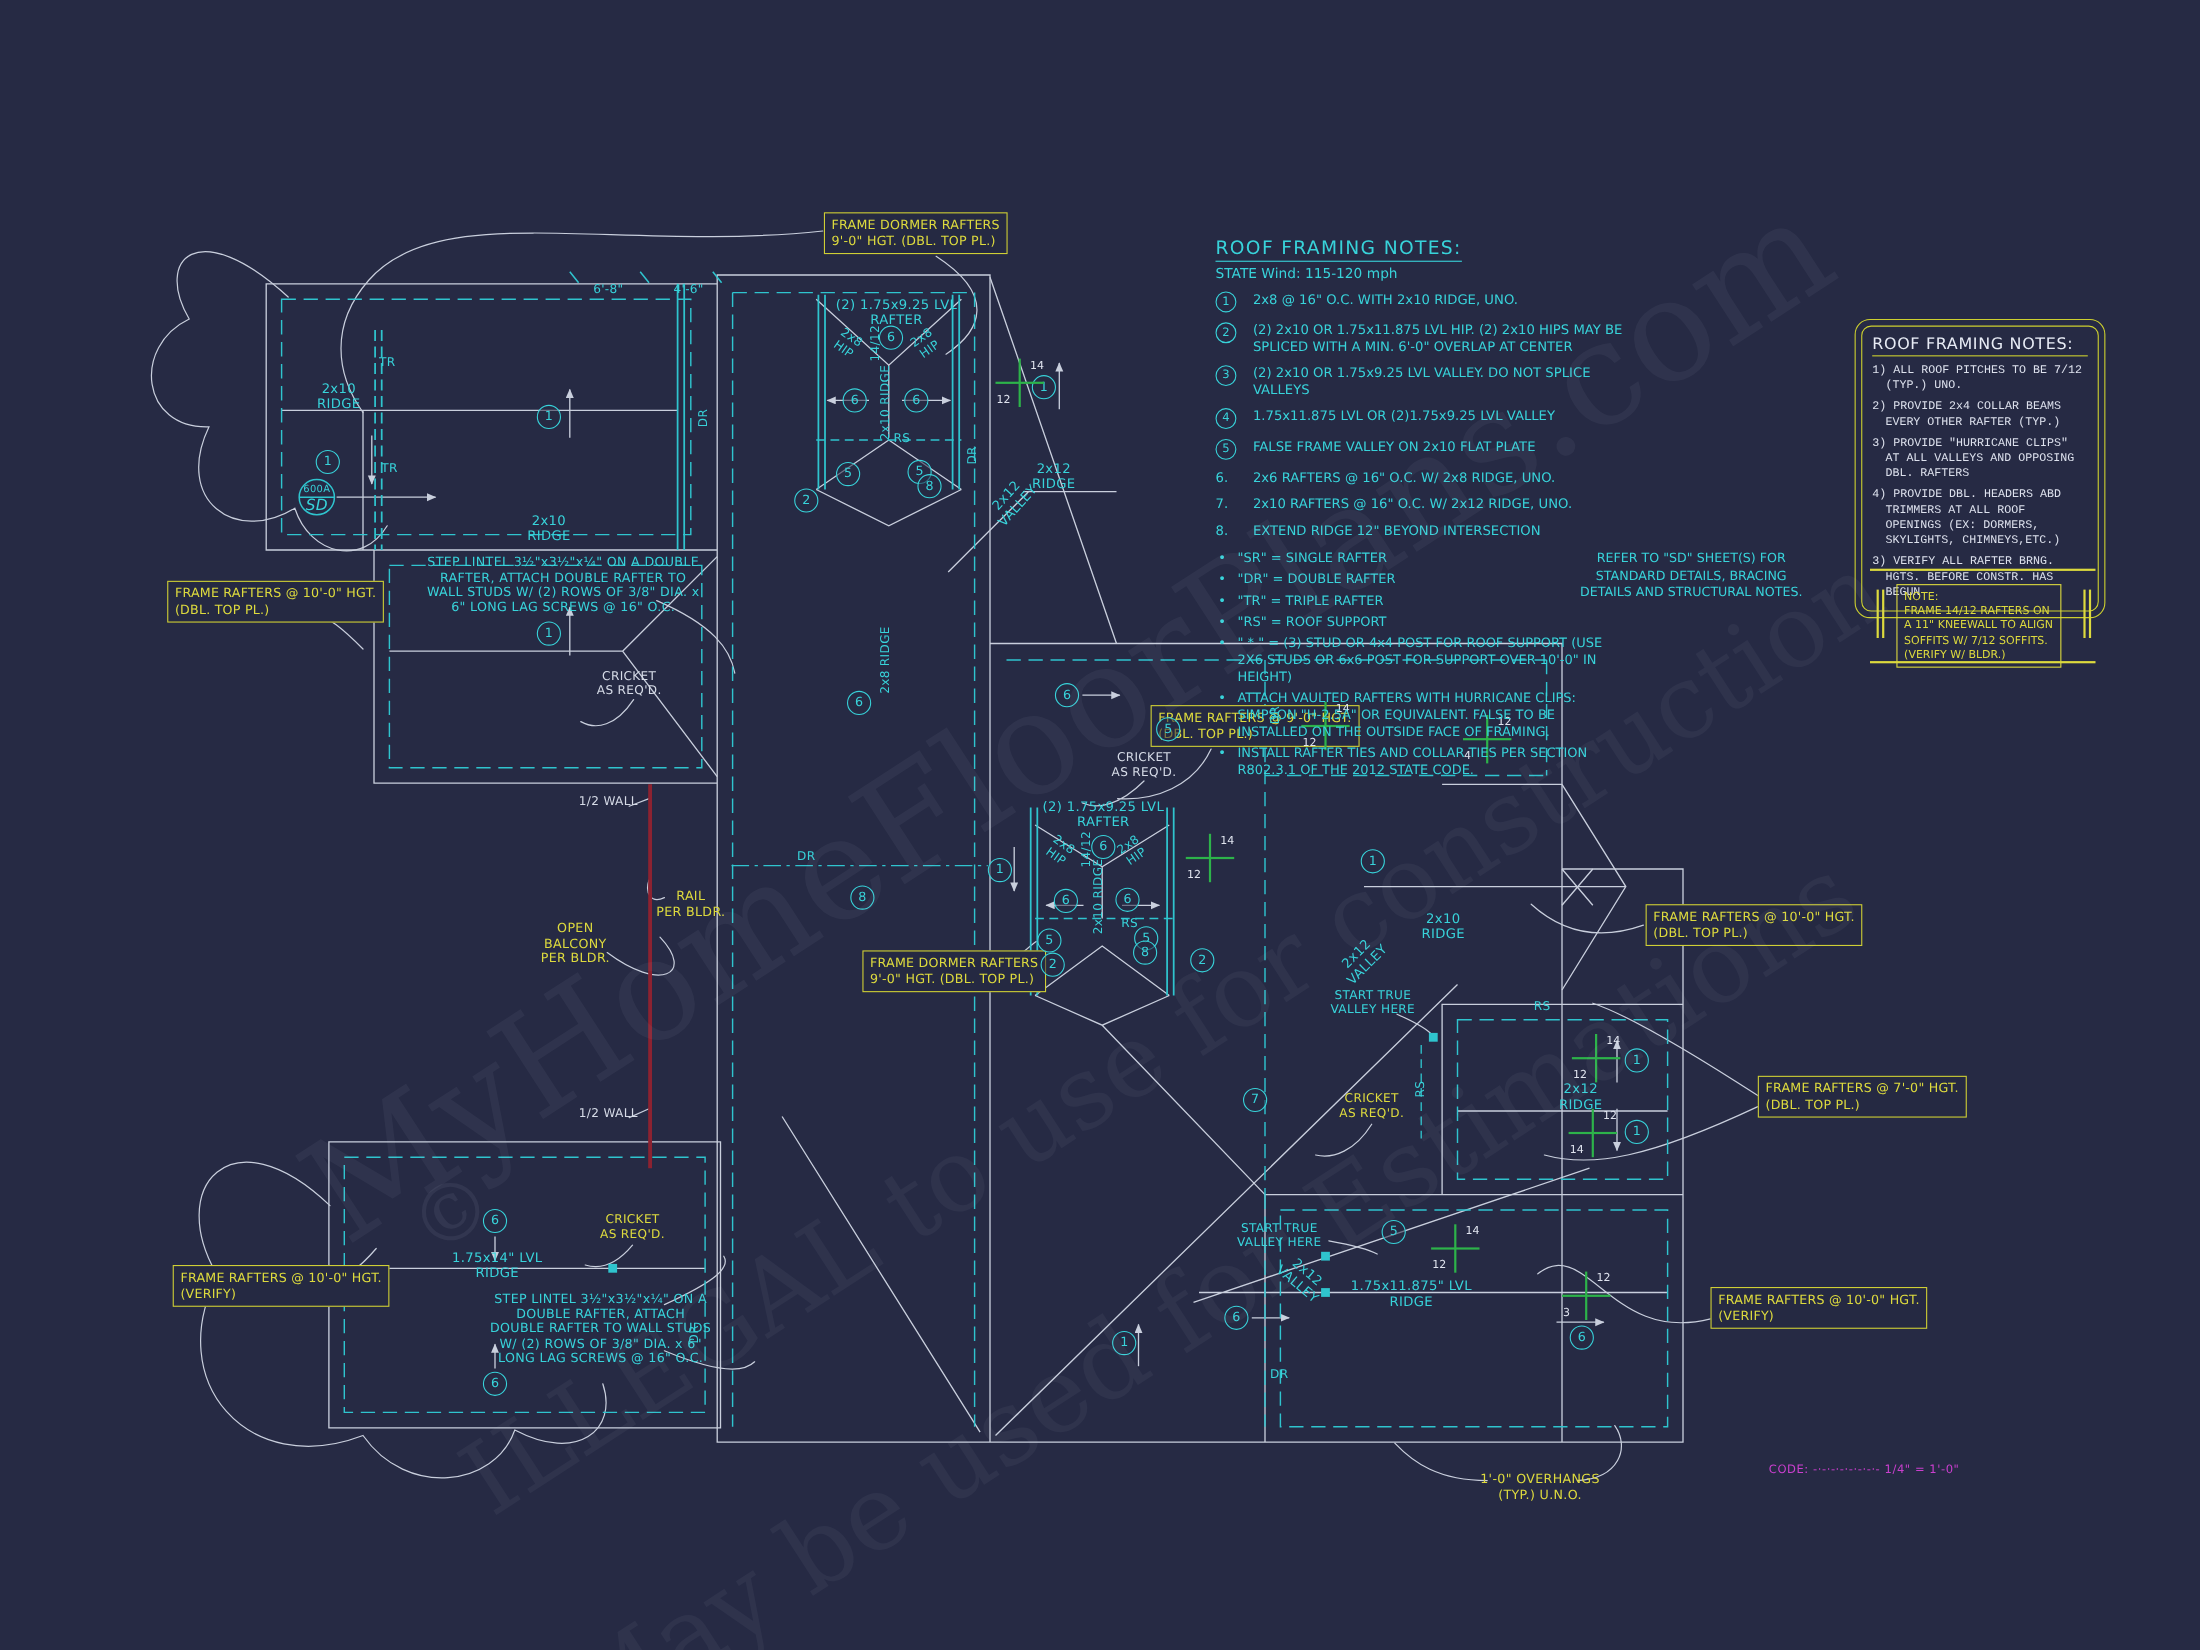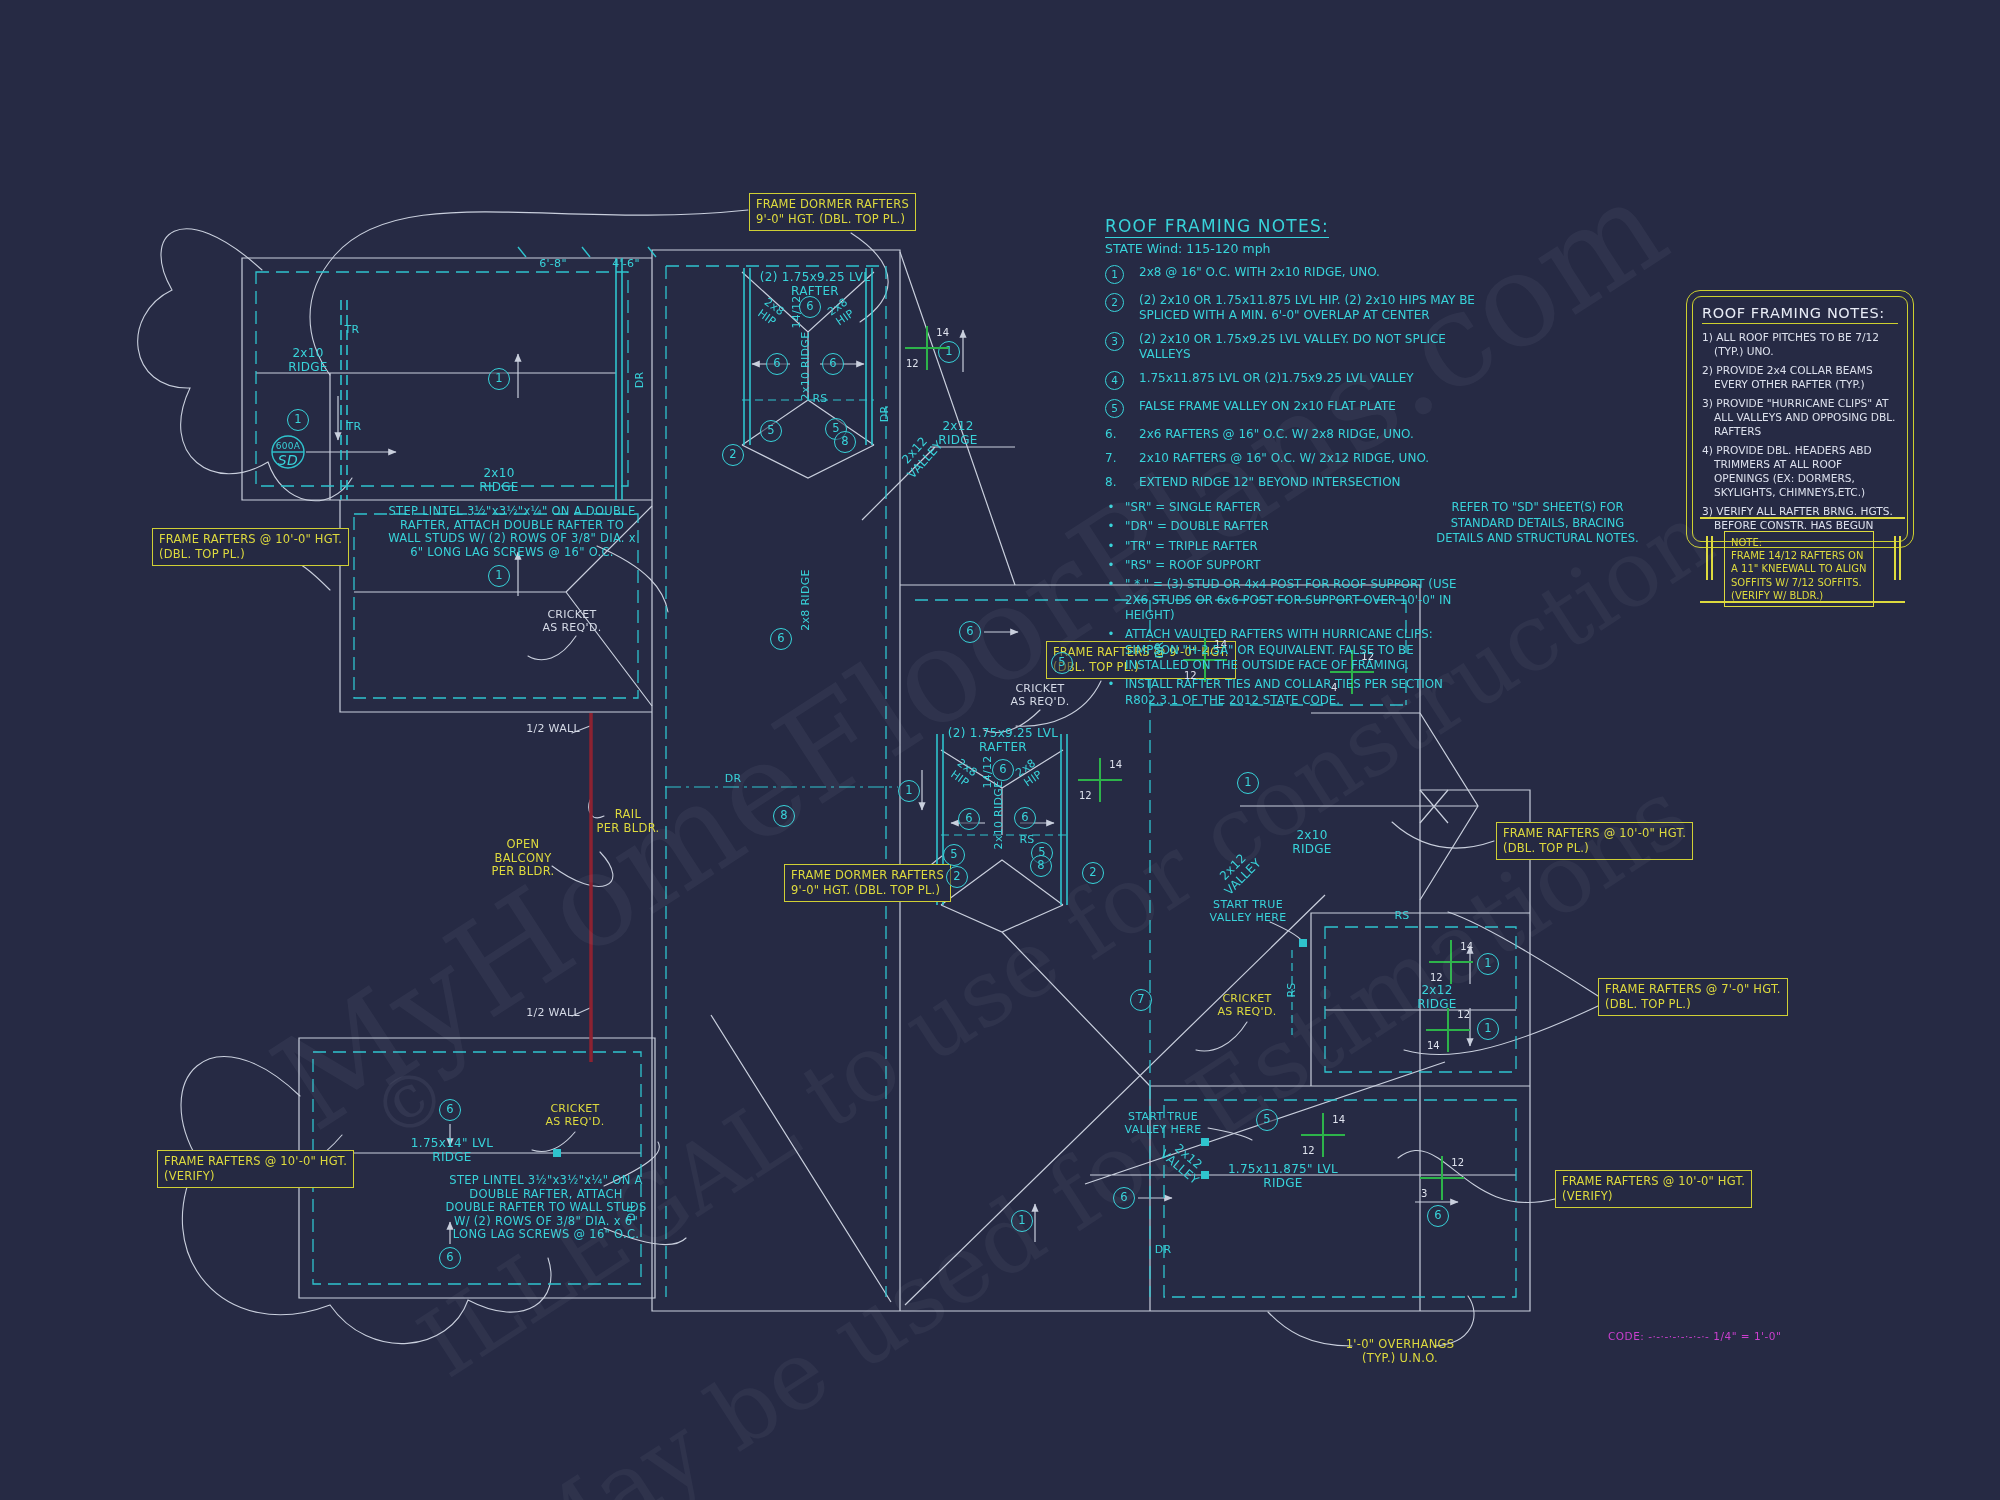--- a/index.html
+++ b/index.html
@@ -33,21 +33,21 @@
         text-align:center;line-height:16px;font-size:10.5px;}
   .nm-b{display:flex;gap:8px;margin-top:4px;font-size:11.8px;line-height:1.3;}
   .nm-bd{flex:0 0 12px;text-align:center;}
 
   
   #fnb{position:absolute;left:1686px;top:290px;width:216px;border:1.5px solid #cdd02f;
        border-radius:14px;padding:5px;}
   #fnb .inner{border:1.5px solid #cdd02f;border-radius:9px;padding:8px 9px;color:#dde1ed;}
   .fnb-title{font-size:14.5px;letter-spacing:.6px;border-bottom:1.5px solid #cdd02f;
              padding-bottom:2px;margin-bottom:7px;color:#e8ecf6;}
-  .fnb-item{font-size:10.6px;line-height:1.32;margin-top:5px;padding-left:12px;text-indent:-12px;}
+  .fnb-item{font-size:10.6px;line-height:1.32;margin-top:5px;padding-left:12px;text-indent:-12px;font-family:Liberation Mono, monospace;}
 
   
   #knote{position:absolute;left:1724px;top:531px;width:136px;border:1.5px solid #ddda3e;
          color:#ddda3e;font-size:10px;line-height:1.32;padding:4px 6px;}
   .kline{position:absolute;background:#ddda3e;height:2px;width:205px;left:1700px;}
   .ktick{position:absolute;background:#ddda3e;width:2px;height:44px;}
 
   
   #refer{position:absolute;left:1435px;top:500px;width:205px;color:#38d3da;font-size:11.5px;
          line-height:1.35;text-align:center;}

